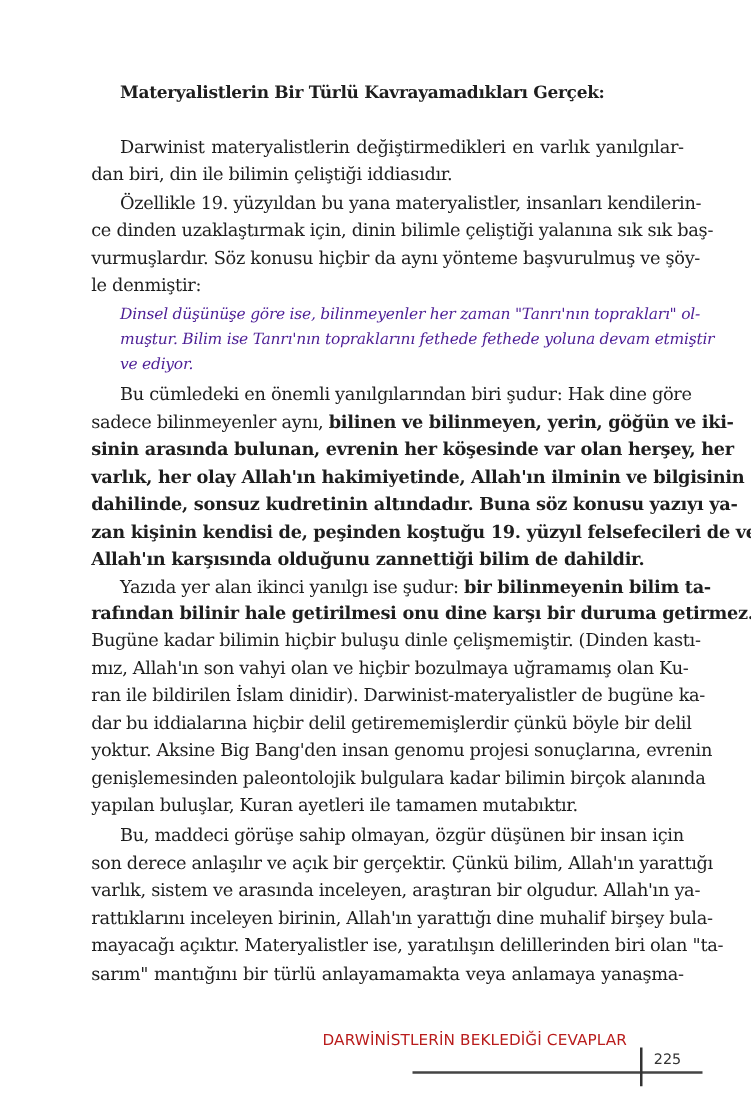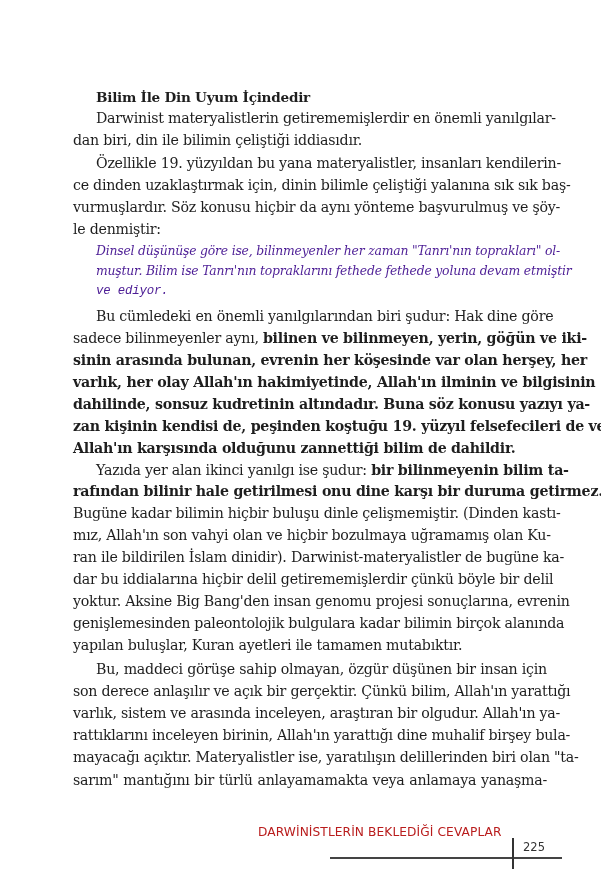--- a/index.html
+++ b/index.html
@@ -14,43 +14,43 @@
   .line.last { text-align-last: left; }
   .line.indent { left: 96px; width: 451px; }
   .line.heading { left: 96px; width: auto; font-weight: bold; text-align-last: left; font-size: 13.6px; }
   .line b { font-weight: bold; }
   .quote {
     position: absolute; left: 96px; width: 421px; height: 20px;
     font-family: "DejaVu Serif", "Liberation Serif", serif;
     font-style: italic; font-size: 12.4px; line-height: 20px; white-space: nowrap;
     text-align: justify; text-align-last: justify; color: #4c1d95; letter-spacing: -0.2px;
   }
-  .quote.last { text-align-last: left; font-family: Liberation Mono, monospace; }
+  .quote.last { text-align-last: left; }
   .footer-title {
     position: absolute; left: 258px; top: 824px; width: 244px;
     font-family: "DejaVu Sans", "Liberation Sans", sans-serif;
     font-size: 12.2px; letter-spacing: 0.1px; color: #b91c1c; white-space: nowrap; line-height: 16px;
   }
   .footer-hline { position: absolute; left: 330px; top: 857px; width: 232px; height: 2px; background: #444444; }
   .footer-vline { position: absolute; left: 512px; top: 838px; width: 1.5px; height: 31px; background: #333333; }
   .footer-page {
     position: absolute; left: 523px; top: 839px;
     font-family: "DejaVu Sans", "Liberation Sans", sans-serif;
     font-size: 11.5px; color: #333333; line-height: 16px;
   }
 </style>
 </head>
 <body>
 
 <div class="page">
 
-  <div class="line heading" style="top:86px">Bilim İle Din Uyum İçindedir</div>
+  <div class="line heading" style="top:63px">Materyalistlerin Bir Türlü Kavrayamadıkları Gerçek:</div>
 
   <div>
-    <div class="line indent" style="top:107px">Darwinist materyalistlerin getirememişlerdir en önemli yanılgılar-</div>
+    <div class="line indent" style="top:107px">Darwinist materyalistlerin değiştirmedikleri en varlık yanılgılar-</div>
     <div class="line last" style="top:129px">dan biri, din ile bilimin çeliştiği iddiasıdır.</div>
   </div>
 
   <div>
     <div class="line indent" style="top:152px">Özellikle 19. yüzyıldan bu yana materyalistler, insanları kendilerin-</div>
     <div class="line" style="top:174px">ce dinden uzaklaştırmak için, dinin bilimle çeliştiği yalanına sık sık baş-</div>
     <div class="line" style="top:196px">vurmuşlardır. Söz konusu hiçbir da aynı yönteme başvurulmuş ve şöy-</div>
     <div class="line last" style="top:218px">le denmiştir:</div>
   </div>
 

